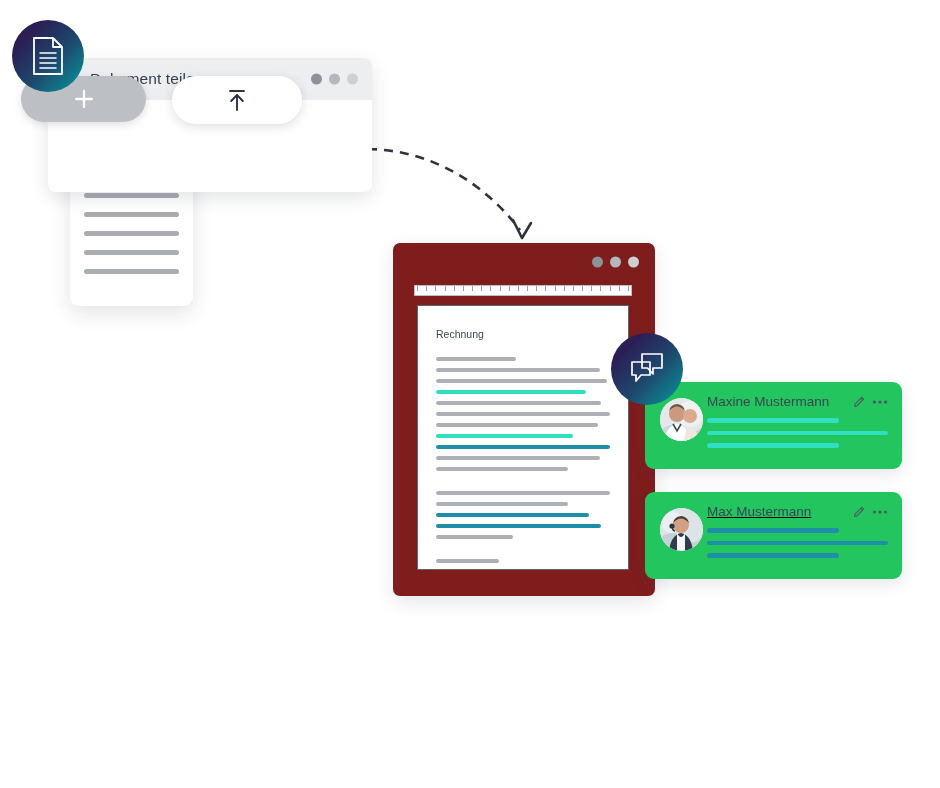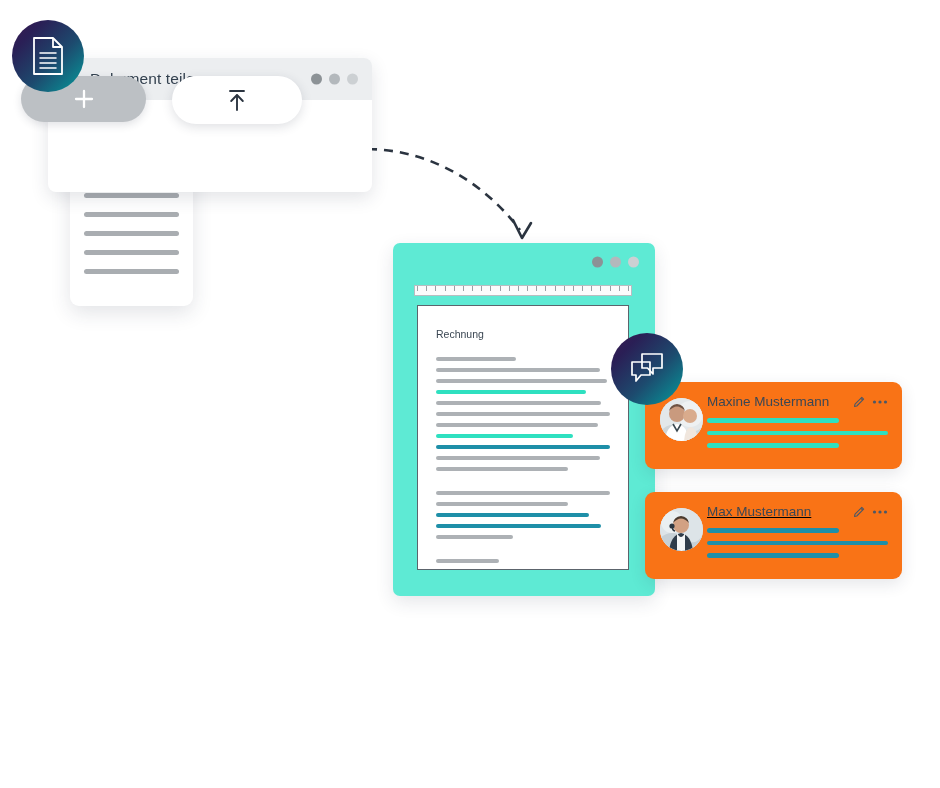--- a/index.html
+++ b/index.html
@@ -76,21 +76,21 @@
   }
   #doc-card span { display: block; height: 5px; border-radius: 3px; background: #a9adb1; }
 
   
   #arrow { position: absolute; left: 360px; top: 120px; z-index: 15; }
 
   
   #win2 {
     position: absolute; left: 393px; top: 243px;
     width: 262px; height: 353px;
-    background: #5eead4; border-radius: 7px;
+    background: #7f1d1d; border-radius: 7px;
     box-shadow: 0 6px 18px rgba(40,50,70,.12);
     z-index: 18;
     text-decoration: underline;
   }
   #win2-bar { height: 34px; position: relative; }
   #ruler {
     position: absolute; left: 21px; top: 42px;
     width: 218px; height: 11px;
     background: #fbfbfc; border: 1px solid #b9bdc1;
     display: flex; align-items: flex-start; justify-content: space-between;
@@ -104,21 +104,21 @@
     background: #ffffff; border: 1px solid #5c646c;
   }
   #page-inner { padding: 22px 18px 0 18px; }
   #page-title { font-size: 10.5px; color: #3a4652; margin-bottom: 17px; }
   .lines { display: flex; flex-direction: column; }
   .lines span { display: block; height: 4px; border-radius: 2px; }
 
   
   .card {
     position: absolute; width: 257px; height: 87px;
-    background: #f97316; border-radius: 9px;
+    background: #22c55e; border-radius: 9px;
     box-shadow: 0 5px 16px rgba(40,50,70,.12);
     z-index: 35;
     padding: 12px 14px 0 62px;
   }
   #card1 { left: 645px; top: 382px; }
   #card2 { left: 645px; top: 492px; text-decoration: underline; }
   .card .av {
     position: absolute; left: 15px; top: 16px;
     width: 43px; height: 43px; border-radius: 50%;
     overflow: hidden; background: #dfe3e6;

